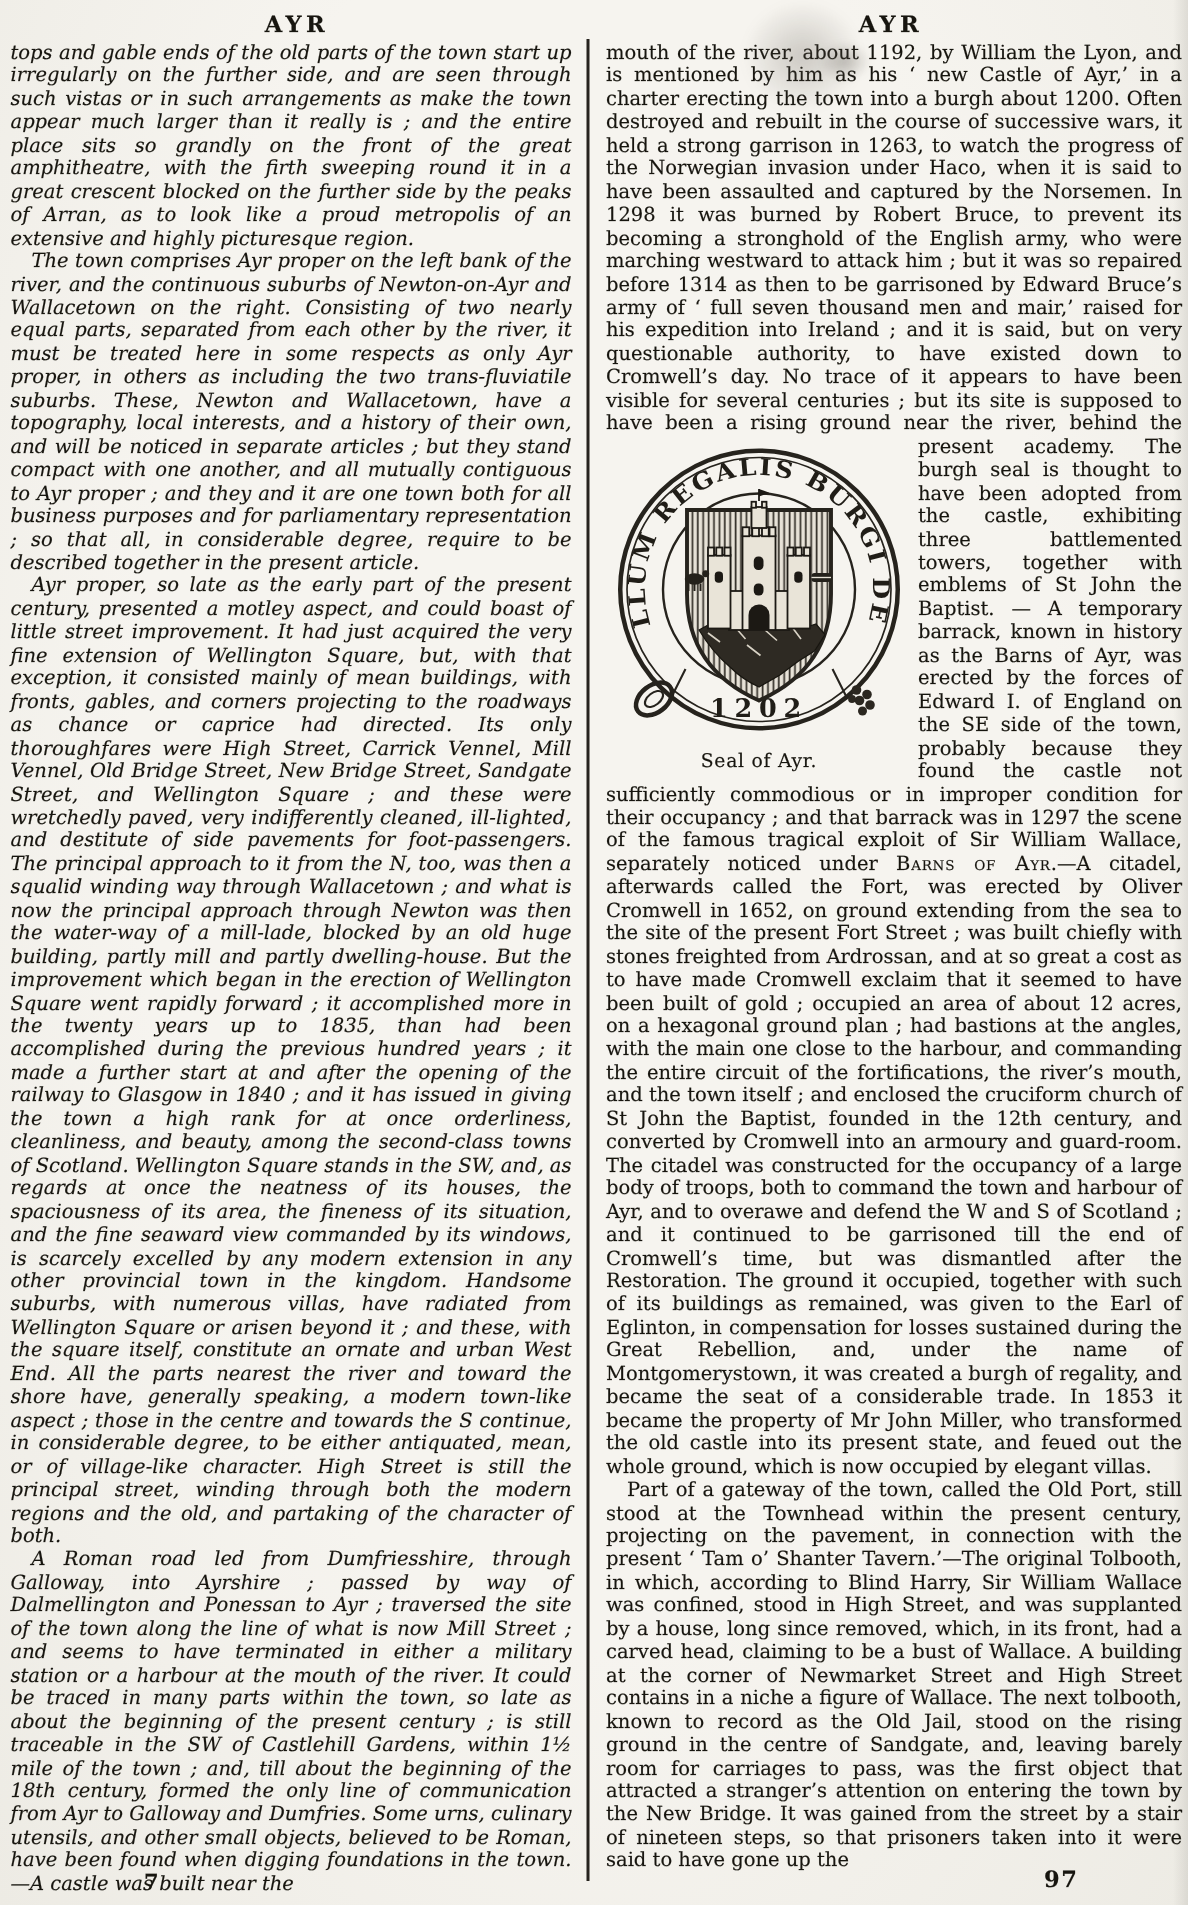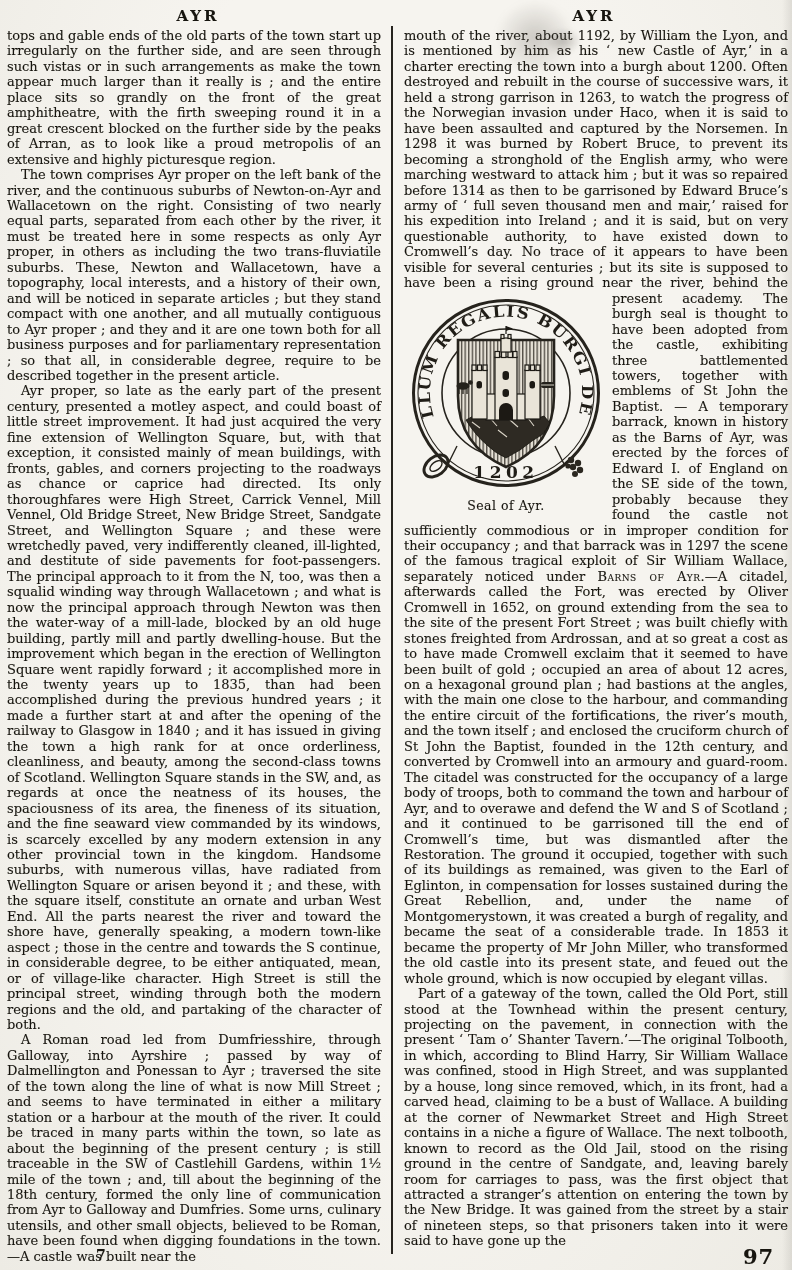--- a/index.html
+++ b/index.html
@@ -18,36 +18,36 @@
   .column-divider{
     position:absolute;left:391px;top:26px;width:1.5px;height:1228px;
     background:#26231e;
   }
   .columns{display:flex;align-items:flex-start;}
   .col{
     font-size:13px;line-height:15.45px;
     text-align:justify;text-justify:inter-word;
     hyphens:none;
   }
-  .col-left{width:374px;margin-left:7px;}
+  .col-left{width:374px;margin-left:7px;font-style:italic;}
   .col-right{width:384px;margin-left:23px;}
   .col p{margin:0;padding:0;}
   .col p.indent{text-indent:14px;}
   .sc{font-variant:small-caps;letter-spacing:0.5px;}
   .seal-fig{
     float:left;width:200px;margin:3px 6px 2px 2px;
     text-align:center;
   }
   .seal-caption{
     display:block;font-weight:normal;font-size:12.5px;letter-spacing:0.5px;
     margin-top:1px;text-align:center;text-indent:0;
   }
   .footer-mark{position:absolute;font-weight:bold;font-size:14px;}
   .footer-sig{left:96px;top:1247px;}
-  .footer-page{left:743px;top:1244px;font-size:21px;letter-spacing:1px;}
+  .footer-page{left:696px;top:1244px;font-size:15px;letter-spacing:1px;}
   .smudge{position:absolute;pointer-events:none;}
   .smudge1{left:495px;top:0;width:80px;height:75px;
     background:radial-gradient(ellipse at center, rgba(95,90,82,0.28), rgba(95,90,82,0) 70%);
     filter:blur(3px);}
   .smudge2{left:545px;top:28px;width:36px;height:26px;
     background:radial-gradient(ellipse at center, rgba(80,75,68,0.30), rgba(80,75,68,0) 70%);
     filter:blur(2px);}
   .edge-shade{position:absolute;right:0;top:0;width:10px;height:1270px;
     background:linear-gradient(to right, rgba(0,0,0,0), rgba(60,55,50,0.10));}
   svg text{font-family:"DejaVu Serif","Liberation Serif",serif;}

